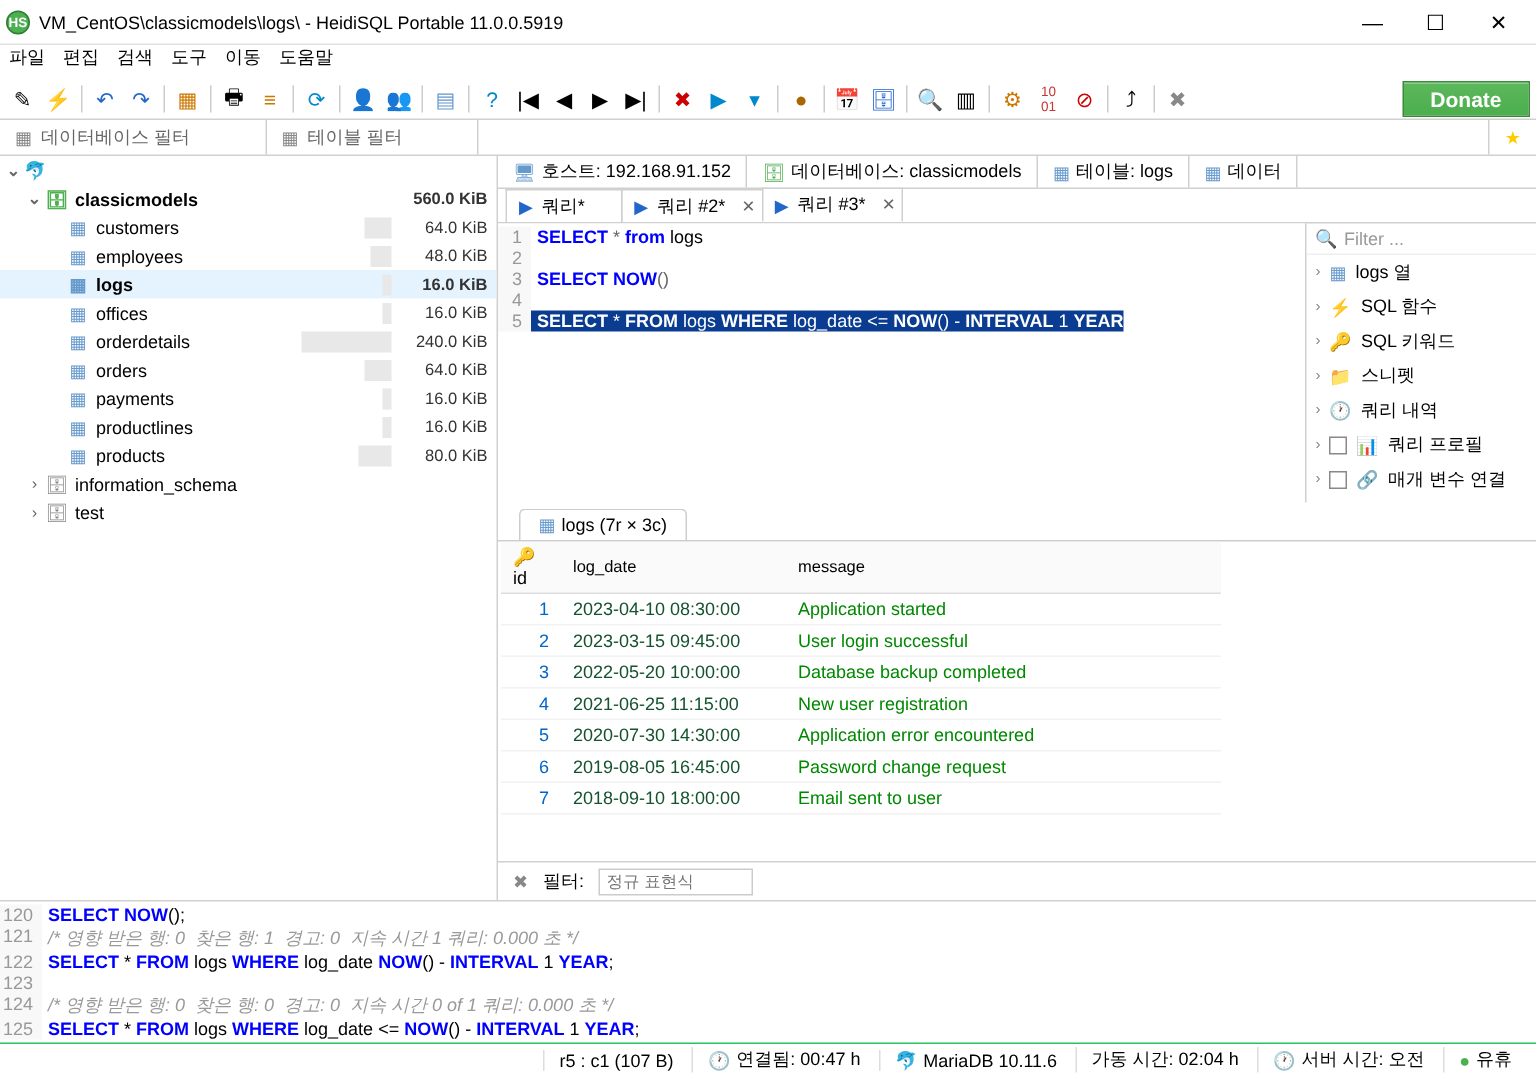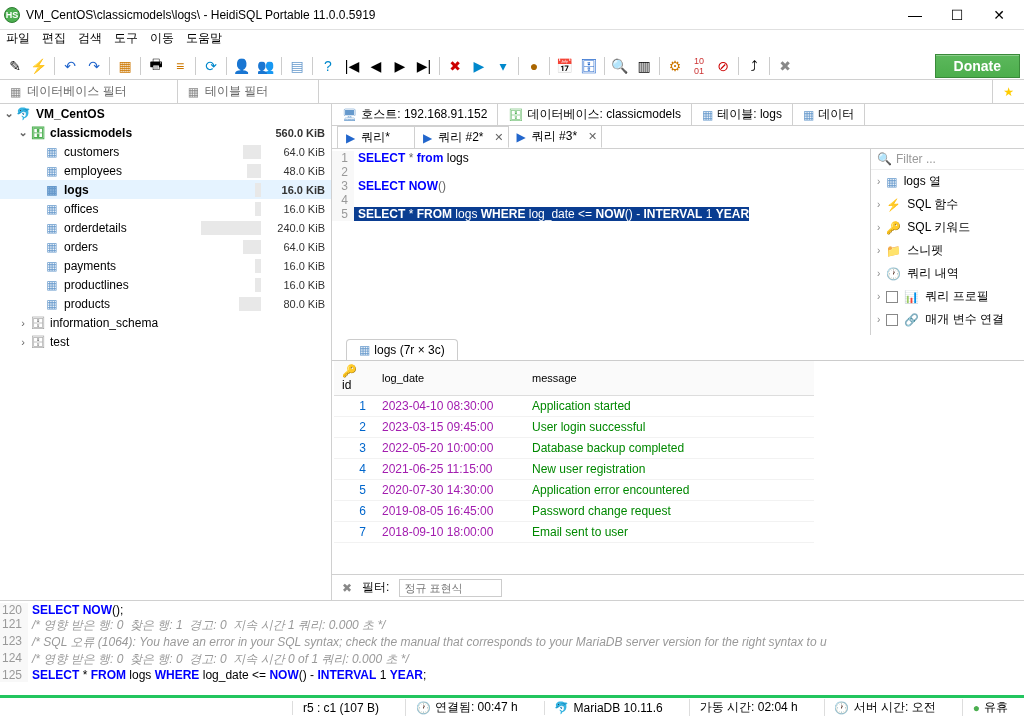--- a/index.html
+++ b/index.html
@@ -48,30 +48,30 @@
 .rp-filter { padding:3px 6px; border-bottom:1px solid #eee; display:flex;align-items:center;gap:4px;color:#999;}
 .rp-item { padding:3px 6px; display:flex;align-items:center;gap:6px; }
 .rp-item .arr { color:#888; font-size:10px; }
 .result-tabs { display:flex; padding:4px 0 0 14px; }
 .result-tab { padding:3px 12px; border:1px solid #ccc; border-bottom:none; border-radius:4px 4px 0 0; display:flex;align-items:center;gap:4px;font-size:11px;}
 .result-table { border-top:1px solid #ccc; }
 .result-table table { border-collapse:collapse; width:480px; margin-left:2px;}
 .result-table th { text-align:left; padding:3px 8px; font-weight:normal; border-bottom:1px solid #ddd; background:#fafafa; font-size:11px;}
 .result-table td { padding:3px 8px; border-bottom:1px solid #f2f2f2; font-size:12px;}
 .result-table td.id { text-align:right; color:#0066cc; width:40px;}
-.result-table td.date { color:#a21caf; width:150px;}
+.result-table td.date { color:#14532d; width:150px;}
 .result-table td.msg { color:#008800; }
 .filter-row { display:flex; align-items:center; padding:4px 10px; border-top:1px solid #d0d0d0; gap:10px; height:26px;}
 .filter-row input { border:1px solid #ccc; padding:2px 4px; width:103px; font-size:11px;}
 .log-panel { height:95px; border-top:1px solid #d0d0d0; font-family:"Consolas",monospace; font-size:11px; overflow:hidden; padding:2px 0;}
 .log-line { display:flex; }
 .log-gutter { width:28px; text-align:right; color:#999; padding-right:6px; background:#f8f8f8;}
 .log-code { padding-left:4px; white-space:pre; }
 .cmt { color:#999; font-style:italic;margin-top:34px; }
-.statusbar { height:22px; border-top:3px solid #22c55e; display:flex; align-items:center; padding:0 6px; font-size:11px; gap:16px;}
+.statusbar { height:22px; border-top:1px solid #22c55e; display:flex; align-items:center; padding:0 6px; font-size:11px; gap:2px;}
 .status-seg { padding:0 10px; border-left:1px solid #ddd; display:flex;align-items:center;gap:4px;}
 .status-seg:first-child{border-left:none;}
 .spacer{flex:1;}
 .key-icon { color:#ffa500; }
 .checkbox { width:12px;height:12px;border:1px solid #888;display:inline-block;}
 </style>
 </head>
 <body>
 
 <div class="titlebar">
@@ -151,21 +151,20 @@
     </div>
   <div class="filter-tab star" style="color:#ffcc00">★</div>
 </div>
 
 <div class="main">
 
   <div class="sidebar">
     <div class="tree-row bold">
       <span class="tree-toggle" style="margin-left:2px">⌄</span>
       <span class="tree-icon" style="color:#d32f2f">🐬</span>
-      <span class="tree-label">VM_CentOS</span>
     </div>
     <div class="tree-row bold">
       <span class="tree-toggle" style="margin-left:16px">⌄</span>
       <span class="tree-icon" style="color:#4caf50">🗄</span>
       <span class="tree-label">classicmodels</span>
       <span class="tree-size">560.0 KiB</span>
     </div>
     <div id="tables">
         <div class="tree-row">
           <span style="width:44px"></span>
@@ -415,22 +414,25 @@
 <div class="log-panel" id="log-panel">
     <div class="log-line">
       <div class="log-gutter">120</div>
       <div class="log-code"><span class="kw">SELECT</span> <span class="kw">NOW</span>();</div>
     </div>
     <div class="log-line">
       <div class="log-gutter">121</div>
       <div class="log-code"><span class="cmt">/* 영향 받은 행: 0  찾은 행: 1  경고: 0  지속 시간 1 쿼리: 0.000 초 */</span></div>
     </div>
     <div class="log-line">
+      <div class="log-gutter">122</div>
+      <div class="log-code"><span class="kw">SELECT</span> * <span class="kw">FROM</span> logs <span class="kw">WHERE</span> log_date <span class="kw">NOW</span>() - <span class="kw">INTERVAL</span> 1 <span class="kw">YEAR</span>;</div>
+    </div>
+    <div class="log-line">
       <div class="log-gutter">123</div>
-      <div class="log-code"><span class="cmt">/* SQL 오류 (1064): You have an error in your SQL syntax; check the manual that corresponds to your MariaDB server version for the right syntax to u</span></div>
     </div>
     <div class="log-line">
       <div class="log-gutter">124</div>
       <div class="log-code"><span class="cmt">/* 영향 받은 행: 0  찾은 행: 0  경고: 0  지속 시간 0 of 1 쿼리: 0.000 초 */</span></div>
     </div>
     <div class="log-line">
       <div class="log-gutter">125</div>
       <div class="log-code"><span class="kw">SELECT</span> * <span class="kw">FROM</span> logs <span class="kw">WHERE</span> log_date &lt;= <span class="kw">NOW</span>() - <span class="kw">INTERVAL</span> 1 <span class="kw">YEAR</span>;</div>
     </div>
   </div>

